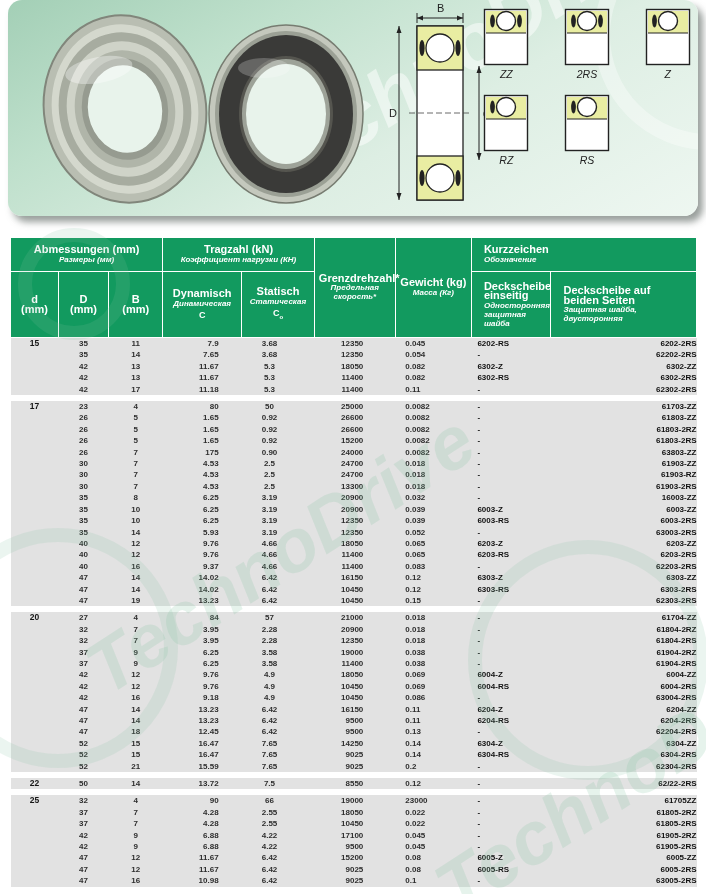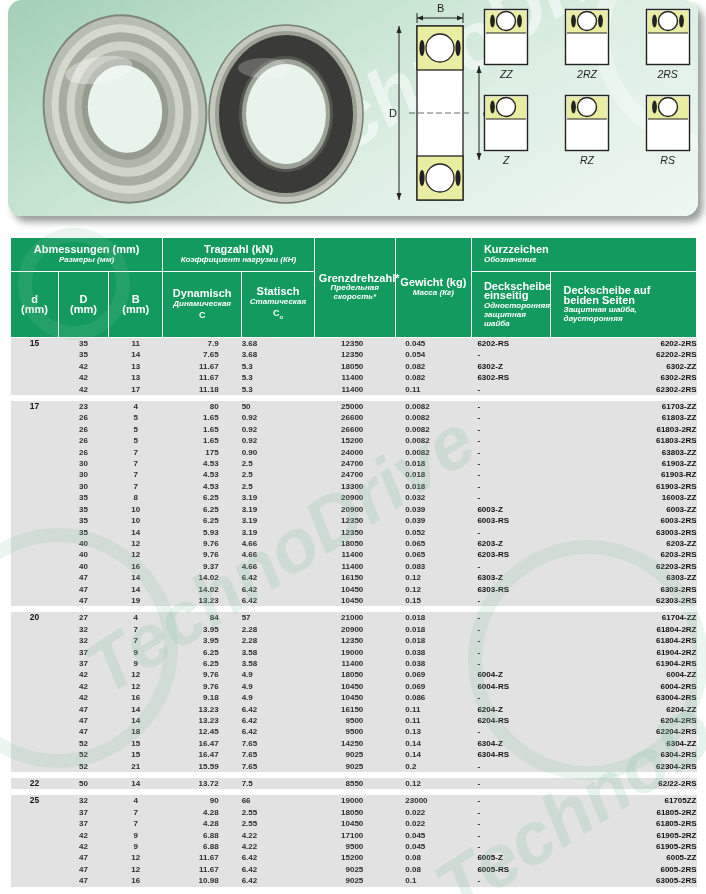--- a/index.html
+++ b/index.html
@@ -51,21 +51,21 @@
   .narrow { max-width:97px; }
 
   tbody td {
     background:#e2e2e2; font-size:8px; font-weight:700; color:#2e2e2e;
     height:11.4px; line-height:11.4px; padding:0; white-space:nowrap; border:none;
   }
   tbody tr.gap-row td { background:#fff; height:6px; }
   td.cd  { text-align:center; font-size:8.5px; color:#161616; }
   td.cD, td.cB { text-align:center; }
   td.cc  { text-align:right; padding-right:23px; }
-  td.cc0 { text-align:left; padding-right:17px; }
+  td.cc0 { text-align:center; padding-right:17px; }
   td.cn  { text-align:right; padding-right:32px; }
   td.cm  { text-align:left; padding-left:10px; }
   td.cs1 { text-align:left; padding-left:6px; color:#101010;margin-left:44px; }
   td.cs2 { text-align:right; padding-left:6px; color:#101010; }
 
   
   .wm-layer { position:absolute; left:0; top:0; width:706px; height:894px; pointer-events:none; z-index:6; }
   .wm-text {
     position:absolute; font-size:74px; font-weight:700; font-style:italic;
     transform:rotate(-33deg); transform-origin:left top; white-space:nowrap;
@@ -140,31 +140,20 @@
       <div class="type-item">
         <svg width="46" height="58" viewBox="0 0 46 58">
           <rect x="1.5" y="1.5" width="43" height="55" fill="#fff" stroke="#222" stroke-width="1.4"></rect>
           <rect x="3" y="3" width="40" height="22" fill="#e9eda2"></rect>
           <circle cx="23" cy="13" r="9.5" fill="#fff" stroke="#222" stroke-width="1.4"></circle>
           <ellipse cx="9.5" cy="13" rx="2.4" ry="6.5" fill="#222"></ellipse>
           <ellipse cx="36.5" cy="13" rx="2.4" ry="6.5" fill="#222"></ellipse>
           <line x1="3" y1="25" x2="43" y2="25" stroke="#222" stroke-width="1"></line>
         </svg>
         <span class="lbl">ZZ</span>
-      </div>
-      <div class="type-item">
-        <svg width="46" height="58" viewBox="0 0 46 58">
-          <rect x="1.5" y="1.5" width="43" height="55" fill="#fff" stroke="#222" stroke-width="1.4"></rect>
-          <rect x="3" y="3" width="40" height="22" fill="#e9eda2"></rect>
-          <circle cx="23" cy="13" r="9.5" fill="#fff" stroke="#222" stroke-width="1.4"></circle>
-          <ellipse cx="9.5" cy="13" rx="2.4" ry="6.5" fill="#222"></ellipse>
-          <ellipse cx="36.5" cy="13" rx="2.4" ry="6.5" fill="#222"></ellipse>
-          <line x1="3" y1="25" x2="43" y2="25" stroke="#222" stroke-width="1"></line>
-        </svg>
-        <span class="lbl">2RZ</span>
       </div>
       <div class="type-item">
         <svg width="46" height="58" viewBox="0 0 46 58">
           <rect x="1.5" y="1.5" width="43" height="55" fill="#fff" stroke="#222" stroke-width="1.4"></rect>
           <rect x="3" y="3" width="40" height="22" fill="#e9eda2"></rect>
           <circle cx="23" cy="13" r="9.5" fill="#fff" stroke="#222" stroke-width="1.4"></circle>
           <ellipse cx="9.5" cy="13" rx="2.4" ry="6.5" fill="#222"></ellipse>
           <ellipse cx="36.5" cy="13" rx="2.4" ry="6.5" fill="#222"></ellipse>
           <line x1="3" y1="25" x2="43" y2="25" stroke="#222" stroke-width="1"></line>
         </svg>

